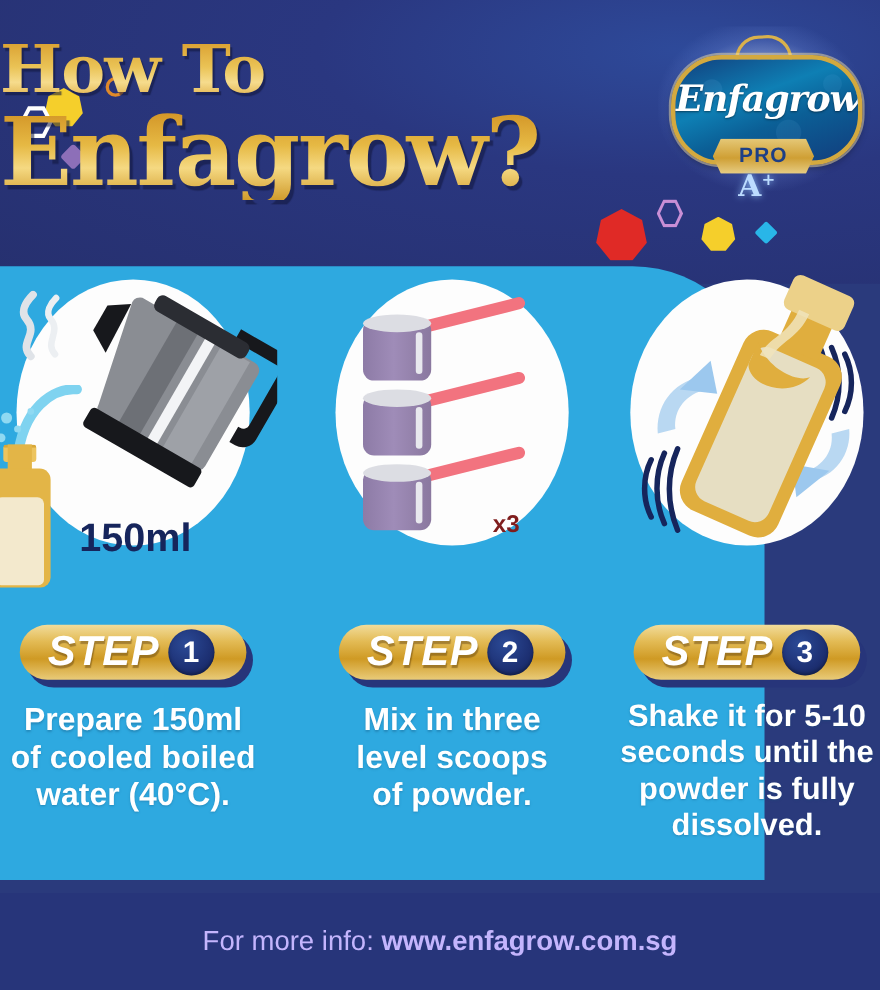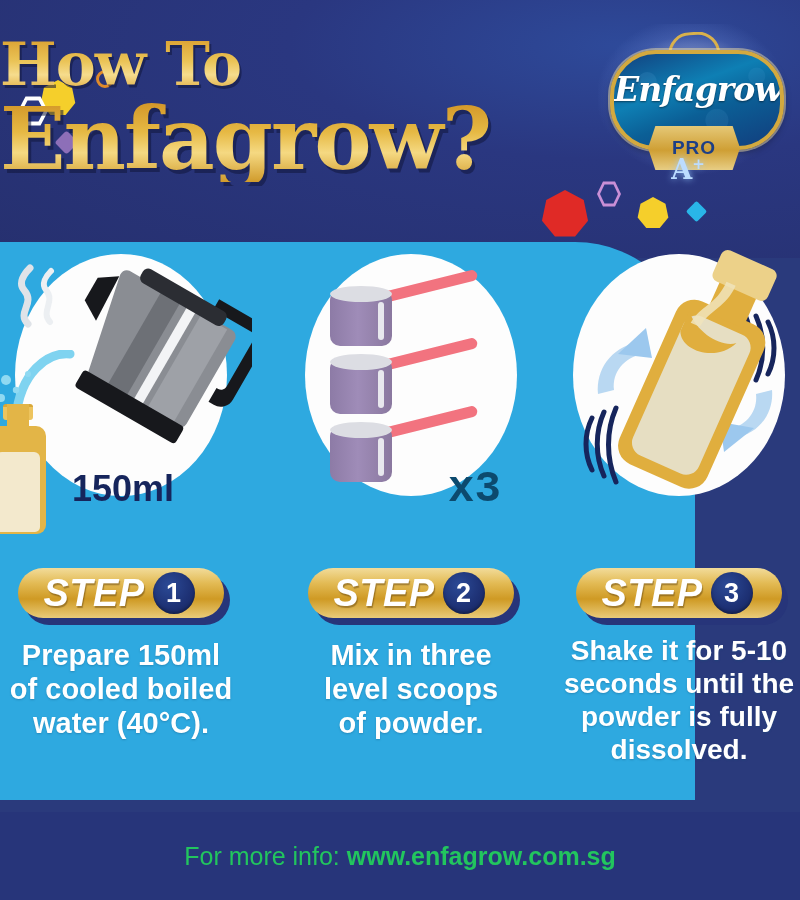--- a/index.html
+++ b/index.html
@@ -65,21 +65,21 @@
       radial-gradient(circle at 62% 72%, rgba(120,190,240,.3) 0 11px, transparent 12px),
       radial-gradient(circle at 86% 24%, rgba(120,190,240,.28) 0 8px, transparent 9px);
   }
   .logo-word{
     position:absolute;left:0;right:0;top:16px;text-align:center;
     font-family:"DejaVu Serif", serif;font-style:italic;font-weight:700;
     font-size:33px;color:#fff;letter-spacing:-1px;
     text-shadow:0 1px 2px rgba(0,0,0,.45);
   }
   .logo-ribbon{
-    position:absolute;left:62px;top:108px;width:92px;height:44px;
+    position:absolute;left:62px;top:108px;width:92px;height:32px;
     background:linear-gradient(180deg,#e5c877 0%,#cf9f34 55%,#e7cd84 100%);
     clip-path:polygon(8% 0,92% 0,100% 50%,92% 100%,8% 100%,0 50%);
     display:flex;align-items:center;justify-content:center;
   }
   .logo-ribbon span{
     font-family:"Liberation Sans", sans-serif;font-weight:700;font-size:19px;
     color:#1d3f86;letter-spacing:1px;
   }
   .logo-aplus{
     position:absolute;left:0;right:0;top:136px;text-align:center;
@@ -199,42 +199,42 @@
   .scoop .hl{
     position:absolute;left:48px;top:16px;width:6px;height:38px;border-radius:3px;
     background:#e8e8ee;
   }
   .scoop .handle{
     position:absolute;left:54px;top:6px;width:96px;height:11px;border-radius:6px;
     background:#f2737f;transform-origin:left center;
   }
   .x3{
     position:absolute;left:170px;top:222px;
-    font-family:Liberation Mono, monospace;font-weight:700;font-size:44px;
-    color:#0c4a6e;
+    font-family:Liberation Sans, sans-serif;font-weight:700;font-size:22px;
+    color:#7f1d1d;
   }
 
   
   .s3{position:absolute;left:0;top:0;width:266px;height:300px;}
 
   
   .ml{
     position:absolute;left:84px;top:226px;
     font-family:"Liberation Sans", sans-serif;font-weight:700;font-size:36px;
     color:#16255c;
   }
 
   
   .footer{
     position:absolute;left:0;top:812px;width:800px;height:88px;
     background:#27357a;
     display:flex;align-items:center;justify-content:center;
   }
   .footer-txt{
-    font-family:"Liberation Sans", sans-serif;font-size:25px;color:#22c55e;
+    font-family:"Liberation Sans", sans-serif;font-size:25px;color:#c4b5fd;
   }
   .footer-txt b{font-weight:700;}
 </style>
 </head>
 <body>
 
 <div id="stage">
 
   <div class="header">
 

